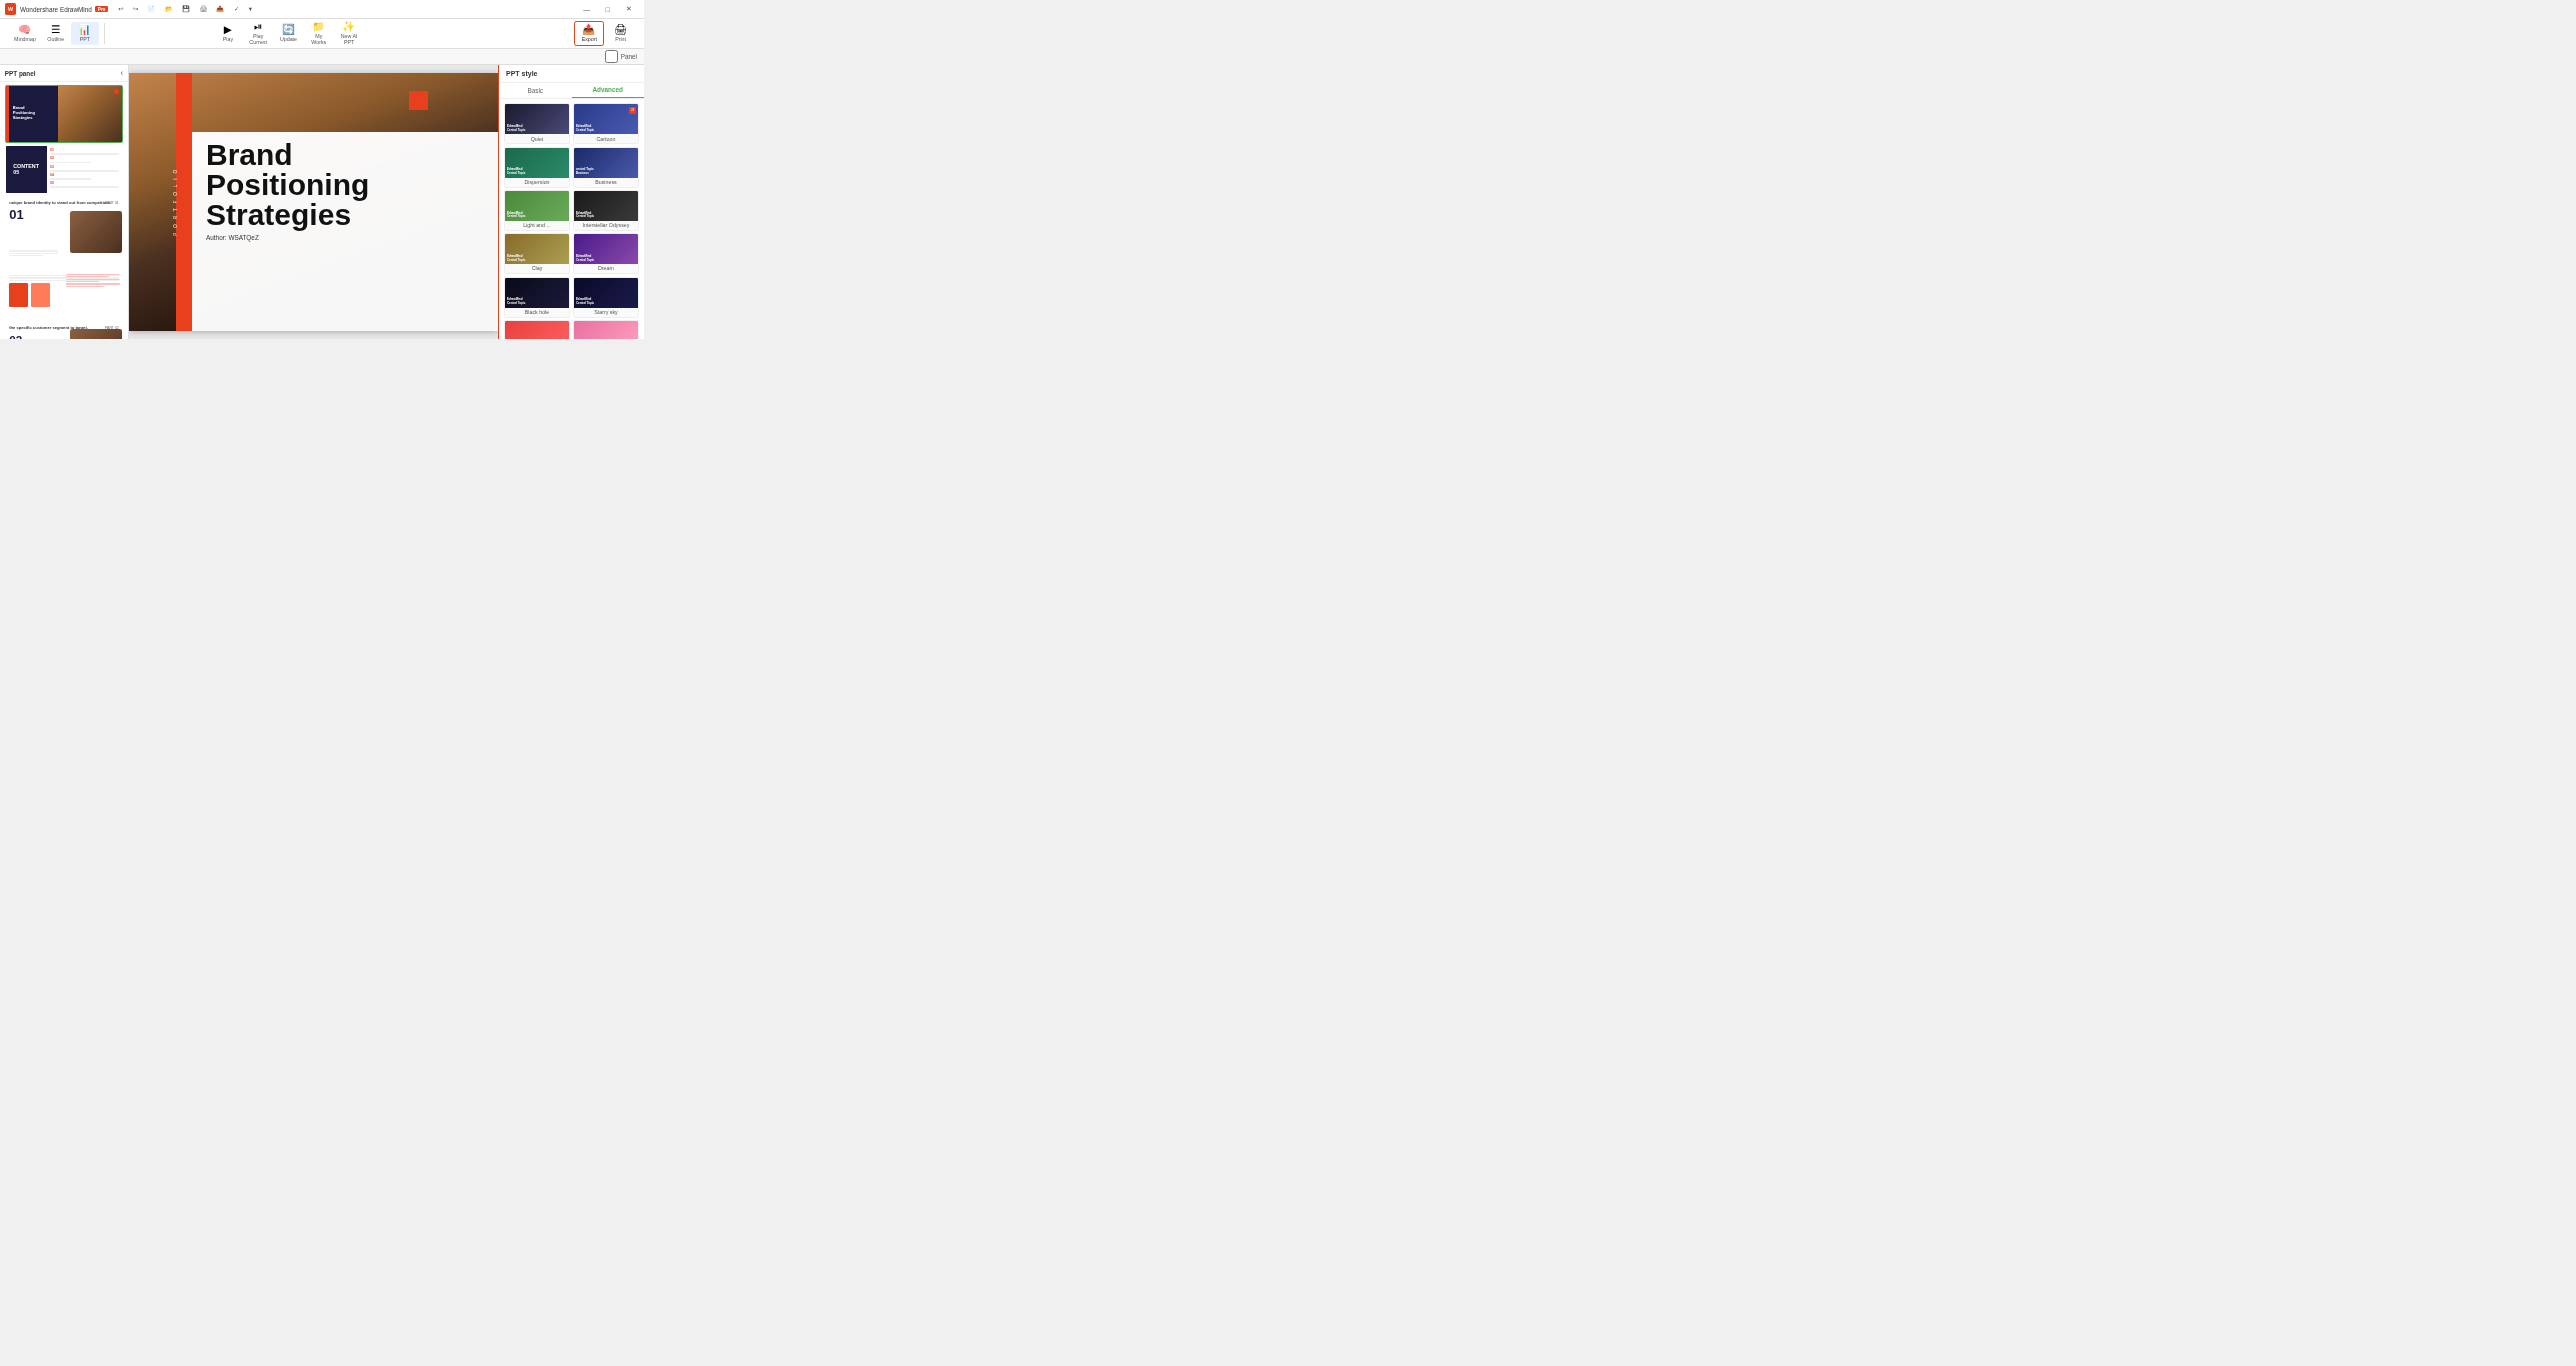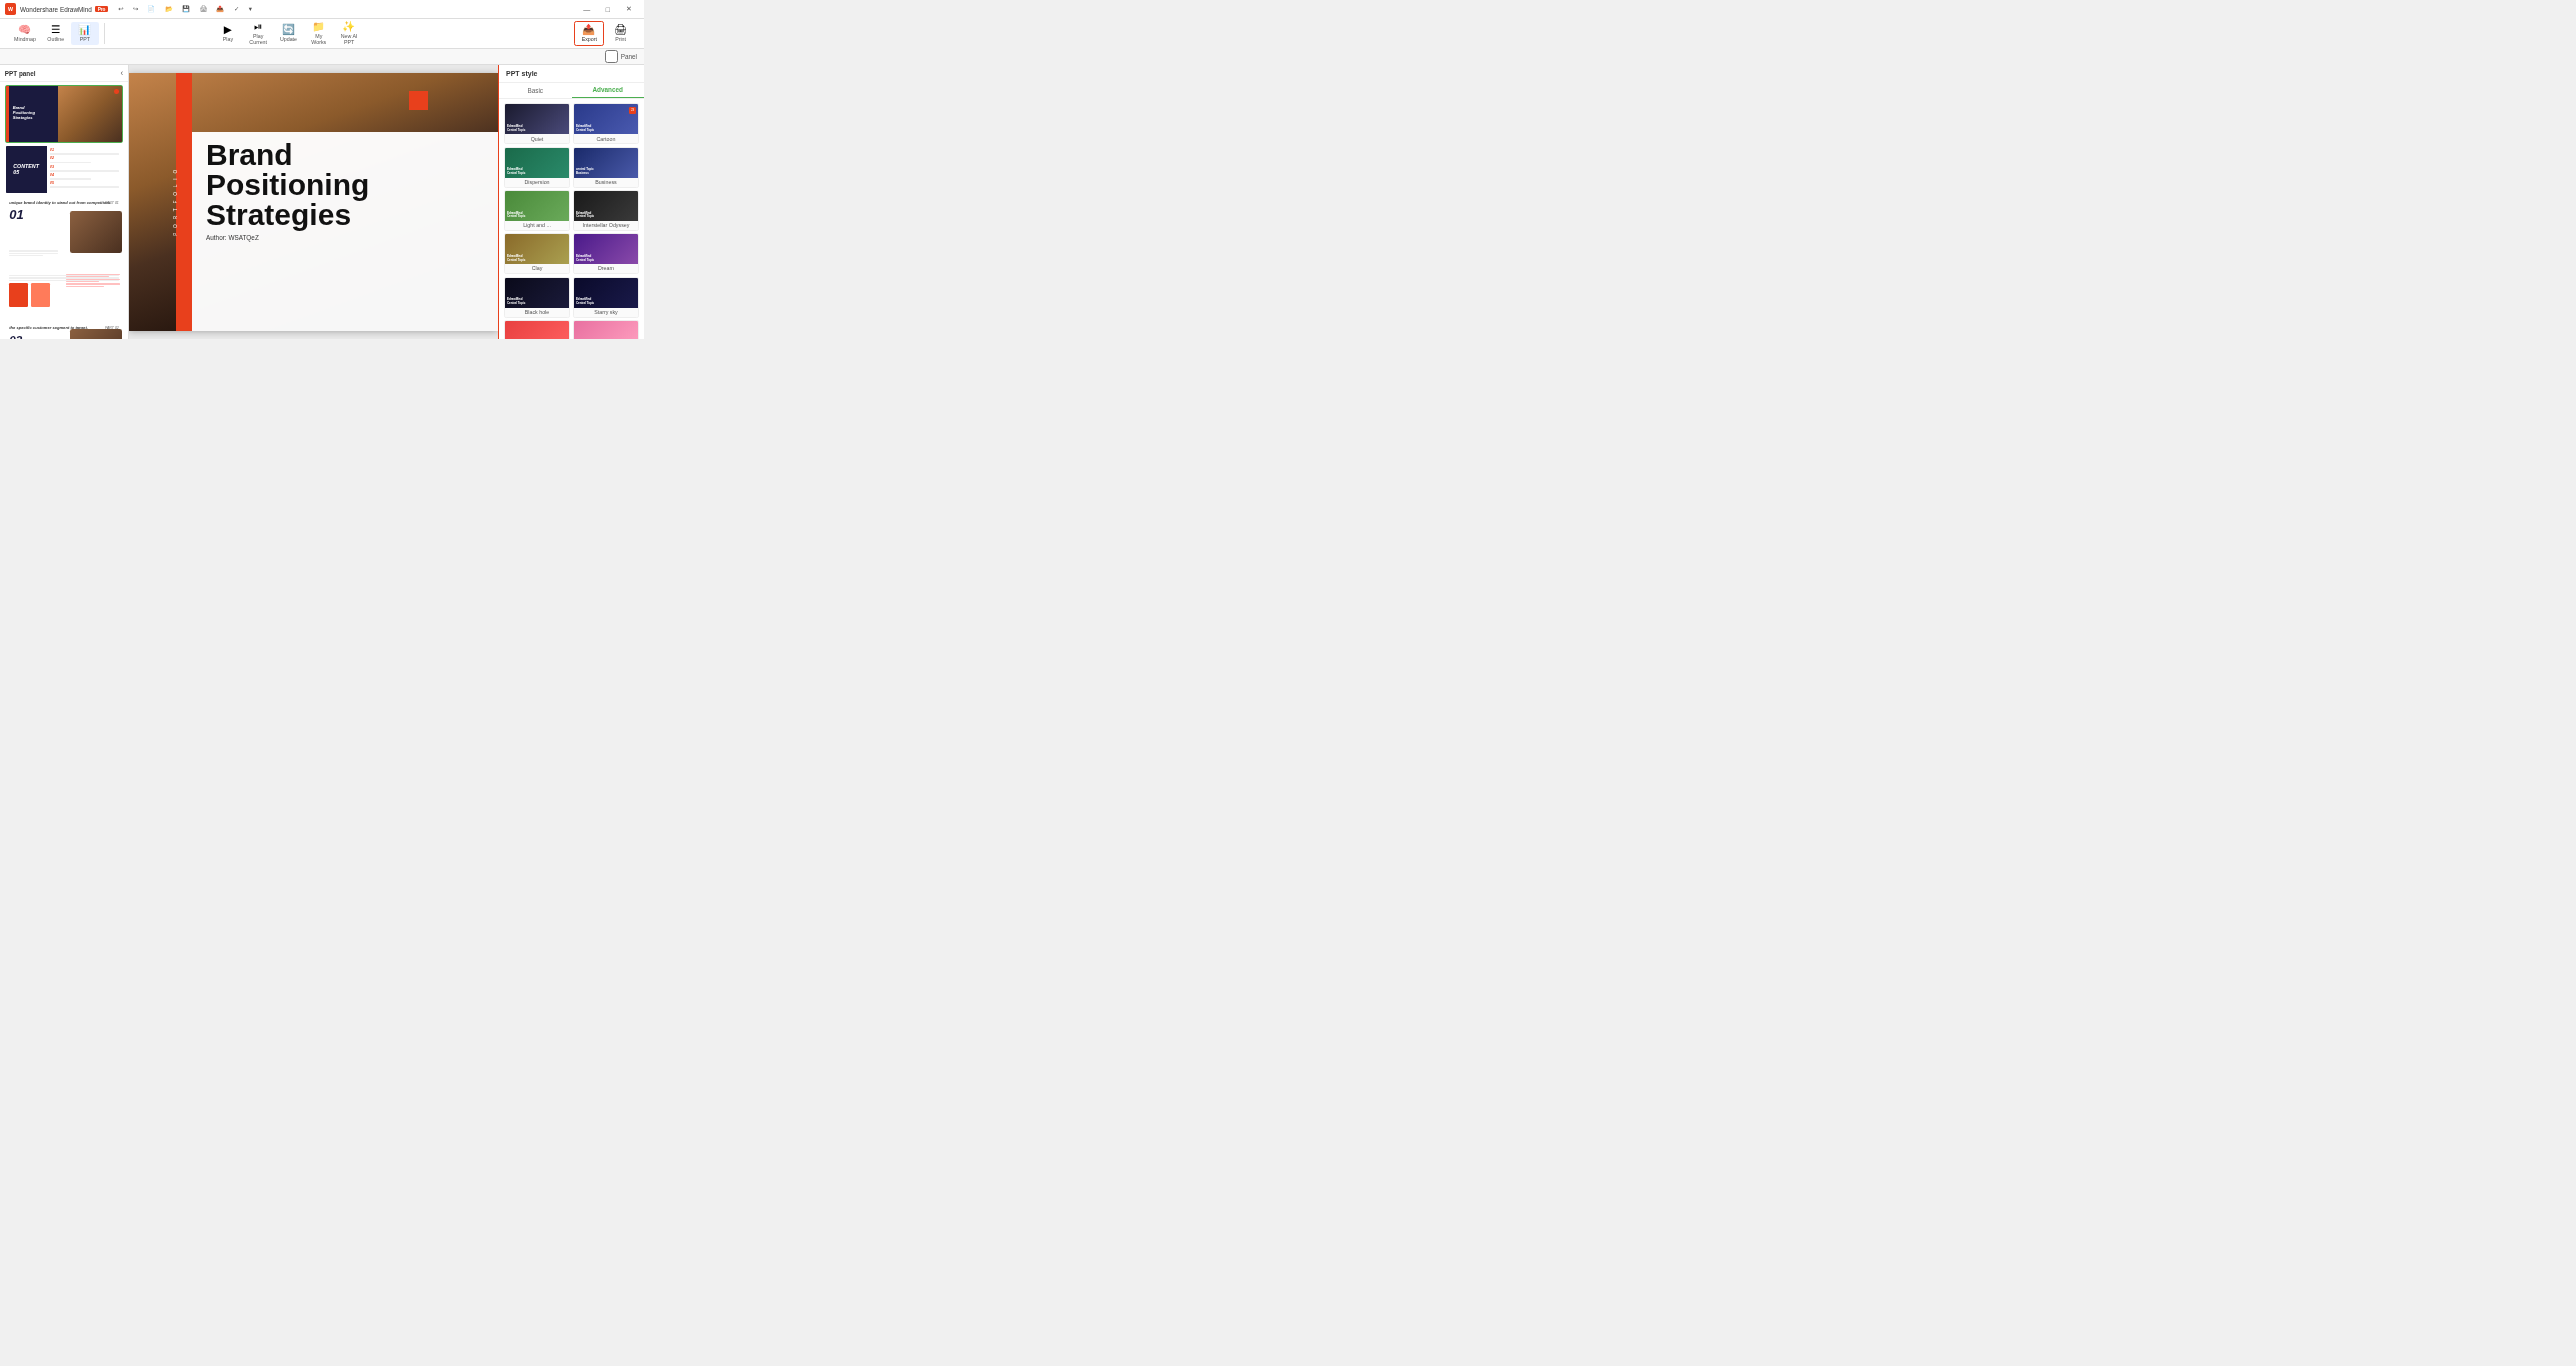--- a/index.html
+++ b/index.html
@@ -117,21 +117,21 @@
     }
     .panel-title {
       font-size: 6.4px; font-weight: 600; color: #333;
     }
     .collapse-btn {
       cursor: pointer; color: #666; font-size: 8.2px;
       background: none; border: none;
     }
     .slide-thumb {
       margin: 2.3px 4.7px; cursor: pointer; border: 1.2px solid transparent;
-      border-radius: 1.8px; overflow: hidden; font-style: italic;
+      border-radius: 1.8px; overflow: hidden;
     }
     .slide-thumb.active { border-color: #4caf50; }
 
     
     .thumb-1 {
       height: 56px;
       background: linear-gradient(135deg, #1a1a3e 60%, #8b6a3a 100%);
       position: relative; overflow: hidden;
     }
     .thumb-1-content {

